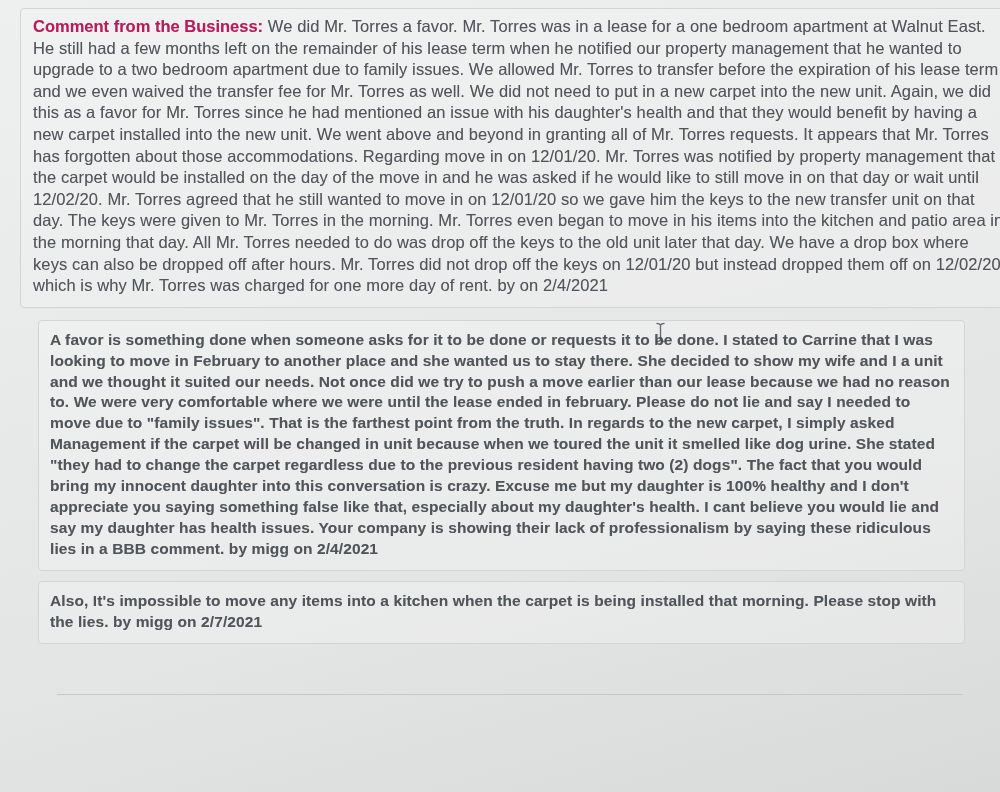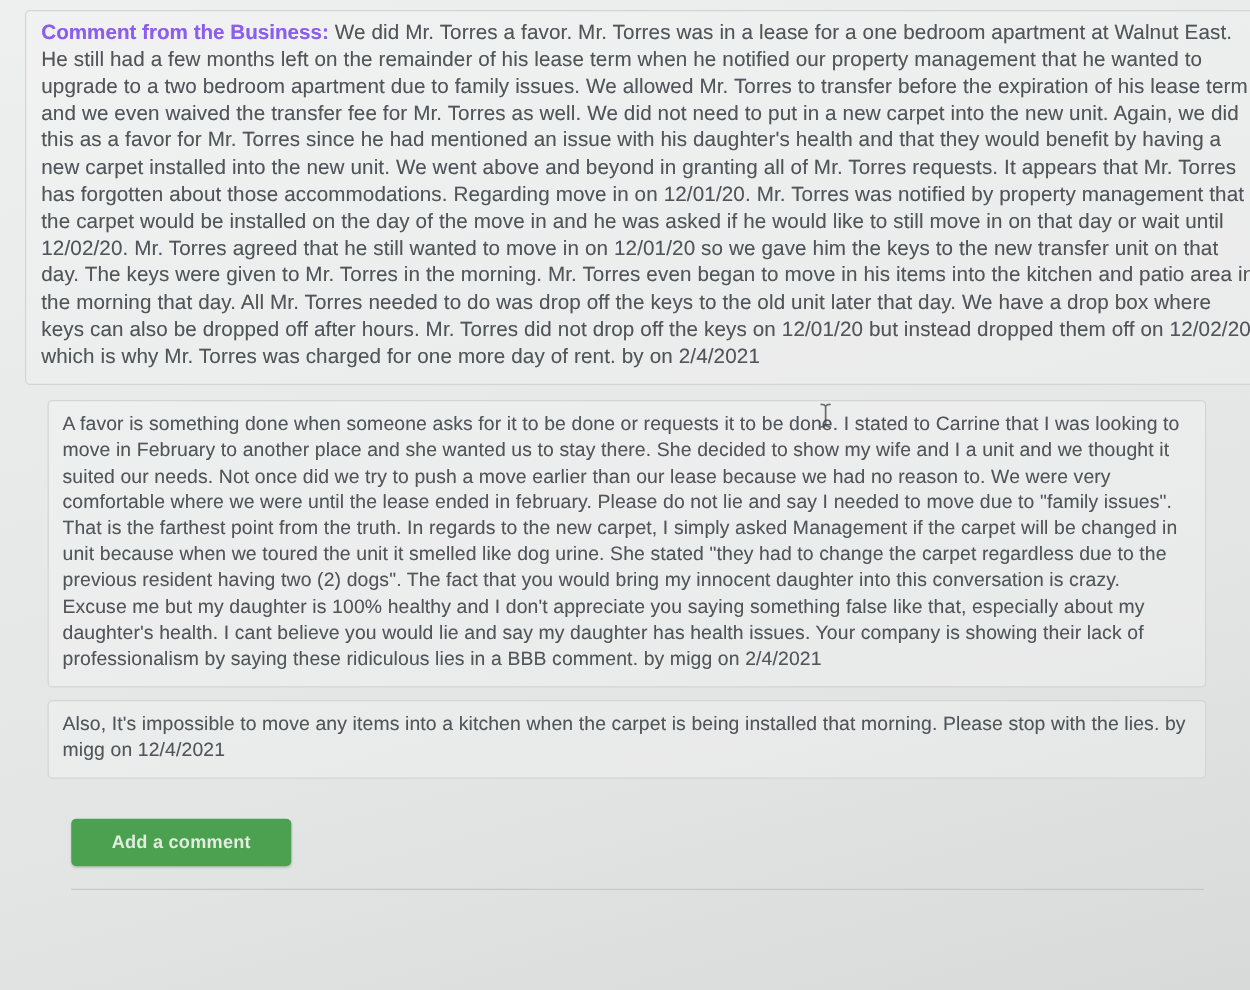--- a/index.html
+++ b/index.html
@@ -32,29 +32,30 @@
     padding: 7px 14px 10px 12px;
   }
   .box-business p {
     margin: 0;
     font-size: 16.5px;
     line-height: 21.6px;
     letter-spacing: 0.1px;
     text-shadow: 0 0 0.5px rgba(80,85,90,0.35);
   }
   .box-business strong {
-    color: #8b5cf6;
+    color: #be185d;
     letter-spacing: 0;
   }
   .box-comment {
     margin: 12px 0 0 38px;
     width: 927px;
     border-radius: 4px;
     padding: 9px 13px 10px 11px;
     background: rgba(255, 255, 255, 0.24);
+    font-weight: bold;
   }
   .box-comment p {
     margin: 0;
     font-size: 15.5px;
     line-height: 20.9px;
     letter-spacing: 0.1px;
     text-shadow: 0 0 0.5px rgba(80,85,90,0.3);
   }
   .box-comment + .box-comment {
     margin-top: 10px;
@@ -107,25 +108,24 @@
 
   <div class="box box-business">
     <p><strong>Comment from the Business:</strong><span> We did Mr. Torres a favor. Mr. Torres was in a lease for a one bedroom apartment at Walnut East. He still had a few months left on the remainder of his lease term when he notified our property management that he wanted to upgrade to a two bedroom apartment due to family issues. We allowed Mr. Torres to transfer before the expiration of his lease term and we even waived the transfer fee for Mr. Torres as well. We did not need to put in a new carpet into the new unit. Again, we did this as a favor for Mr. Torres since he had mentioned an issue with his daughter's health and that they would benefit by having a new carpet installed into the new unit. We went above and beyond in granting all of Mr. Torres requests. It appears that Mr. Torres has forgotten about those accommodations. Regarding move in on 12/01/20. Mr. Torres was notified by property management that the carpet would be installed on the day of the move in and he was asked if he would like to still move in on that day or wait until 12/02/20. Mr. Torres agreed that he still wanted to move in on 12/01/20 so we gave him the keys to the new transfer unit on that day. The keys were given to Mr. Torres in the morning. Mr. Torres even began to move in his items into the kitchen and patio area in the morning that day. All Mr. Torres needed to do was drop off the keys to the old unit later that day. We have a drop box where keys can also be dropped off after hours. Mr. Torres did not drop off the keys on 12/01/20 but instead dropped them off on 12/02/20 which is why Mr. Torres was charged for one more day of rent. by on 2/4/2021</span></p>
   </div>
 
   <div class="box box-comment">
     <p>A favor is something done when someone asks for it to be done or requests it to be done. I stated to Carrine that I was looking to move in February to another place and she wanted us to stay there. She decided to show my wife and I a unit and we thought it suited our needs. Not once did we try to push a move earlier than our lease because we had no reason to. We were very comfortable where we were until the lease ended in february. Please do not lie and say I needed to move due to "family issues". That is the farthest point from the truth. In regards to the new carpet, I simply asked Management if the carpet will be changed in unit because when we toured the unit it smelled like dog urine. She stated "they had to change the carpet regardless due to the previous resident having two (2) dogs". The fact that you would bring my innocent daughter into this conversation is crazy. Excuse me but my daughter is 100% healthy and I don't appreciate you saying something false like that, especially about my daughter's health. I cant believe you would lie and say my daughter has health issues. Your company is showing their lack of professionalism by saying these ridiculous lies in a BBB comment. by migg on 2/4/2021</p>
   </div>
 
   <div class="box box-comment">
-    <p>Also, It's impossible to move any items into a kitchen when the carpet is being installed that morning. Please stop with the lies. by migg on 12/4/2021</p>
+    <p>Also, It's impossible to move any items into a kitchen when the carpet is being installed that morning. Please stop with the lies. by migg on 2/7/2021</p>
   </div>
 
   <div class="button-row">
-    <button class="btn btn-green" style="background: rgb(75, 161, 79);">Add a comment</button>
   </div>
 
   <div class="divider"></div>
 
   <svg class="text-cursor" viewBox="0 0 11 21">
     <path d="M2 1.5 Q4.5 1.5 5.5 3 Q6.5 1.5 9 1.5 M5.5 3 V18 M2 19.5 Q4.5 19.5 5.5 18 Q6.5 19.5 9 19.5" fill="none" stroke="#3c4145" stroke-width="1.4" stroke-linecap="round"></path>
   </svg>
 
 </div>
 

